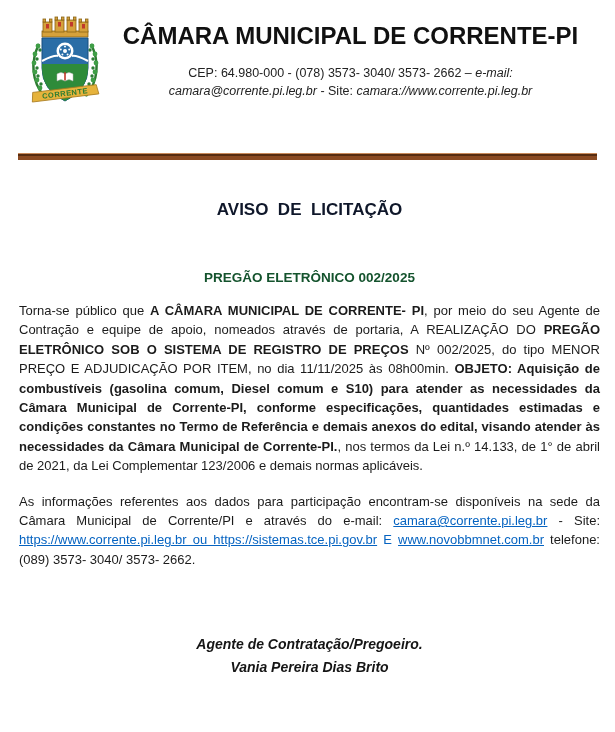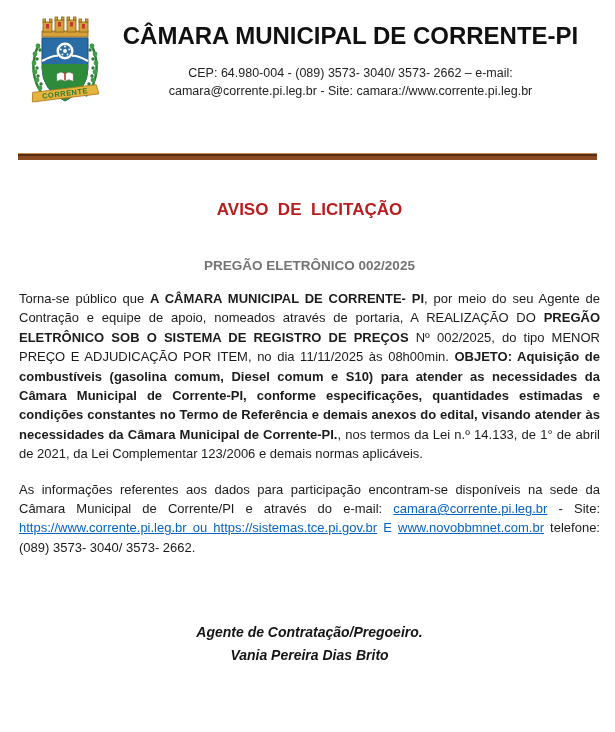--- a/index.html
+++ b/index.html
@@ -6,28 +6,28 @@
   .page {
     width:615px; height:732px; background:#ffffff; overflow:hidden;
     font-family:"Liberation Sans","DejaVu Sans",sans-serif; color:#1b1b1b;
     margin:0 auto; position:relative;
   }
   .header { display:flex; padding:14px 10px 0 26px; }
   .logo { flex:0 0 78px; width:78px; }
   .header-text { flex:1; text-align:center; padding-right:8px; }
   .org-title { margin:8px 0 15px; font-size:24px; font-weight:bold; color:#111; line-height:28px; }
   .org-address { margin-top:11px; font-size:12.5px; line-height:17.5px; color:#222; }
-  .it { }
+  .it { font-style:italic; }
   .rule {
     height:7px; margin:39px 18px 0 18px;
     background:linear-gradient(to bottom,#c98a5a 0,#c98a5a 1px,#572c10 1px,#572c10 3px,#8a4a22 3px,#8a4a22 7px);
   }
   .doc { padding:0 15px 0 19px; }
-  .notice-title { text-align:center; font-size:17px; font-weight:bold; margin:40px 0 0; white-space:pre; color:#b91c1c; }
-  .notice-subtitle { text-align:center; font-size:13.5px; font-weight:bold; margin:38px 0 0; white-space:pre; color:#737373; }
+  .notice-title { text-align:center; font-size:17px; font-weight:bold; margin:40px 0 0; white-space:pre; color:#0f172a; }
+  .notice-subtitle { text-align:center; font-size:13.5px; font-weight:bold; margin:50px 0 0; white-space:pre; color:#14532d; }
   .body-p { font-size:13px; line-height:19.4px; text-align:justify; margin:16px 0 0; }
   .p2 { }
   .body-p b { font-weight:bold; }
   .lnk { color:#0563c1; text-decoration:underline; cursor:pointer; }
   .blue { color:#0563c1; }
   .date-line { font-size:13px; margin:40px 0 0 -5px; }
   .signature { text-align:center; margin-top:64px; font-size:14px; font-weight:bold; font-style:italic; line-height:23px; color:#151515; }
 </style>
 </head>
 <body>
@@ -110,21 +110,21 @@
 
         <g transform="rotate(-7 38 79)">
           <path d="M6,74.5 L70,74.5 L71.5,84 L4.5,84 Z" fill="#e6b33c" stroke="#a87b1f" stroke-width="0.8"></path>
           <text x="38" y="82" text-anchor="middle" font-size="7.5" font-weight="bold" fill="#2e7d32" letter-spacing="0.5">CORRENTE</text>
         </g>
       </svg>
     </div>
     <div class="header-text">
       <h1 class="org-title">CÂMARA MUNICIPAL DE CORRENTE-PI</h1>
       <div class="org-address">
-        <div><span>CEP: 64.980-004 - (089) 3573- 3040/ 3573- 2662 – </span><span class="it">e-mail:</span></div>
+        <div><span>CEP: 64.980-000 - (078) 3573- 3040/ 3573- 2662 – </span><span class="it">e-mail:</span></div>
         <div><span class="it">camara@corrente.pi.leg.br</span><span> - Site: </span><span class="it">camara://www.corrente.pi.leg.br</span></div>
       </div>
     </div>
   </header>
 
   <div class="rule"></div>
 
   <main class="doc">
     <h2 class="notice-title">AVISO  DE  LICITAÇÃO</h2>
     <h3 class="notice-subtitle">PREGÃO ELETRÔNICO 002/2025</h3>

